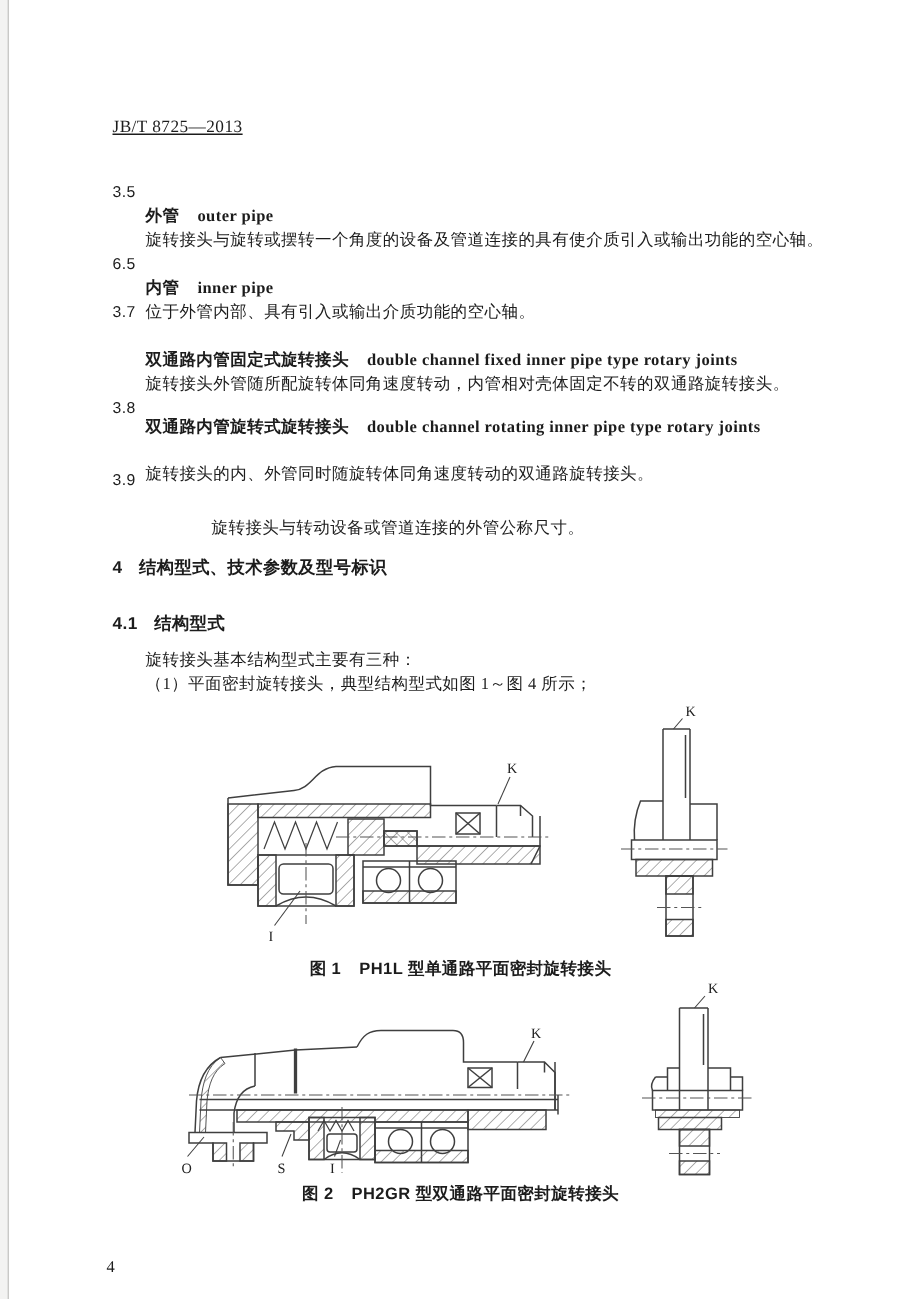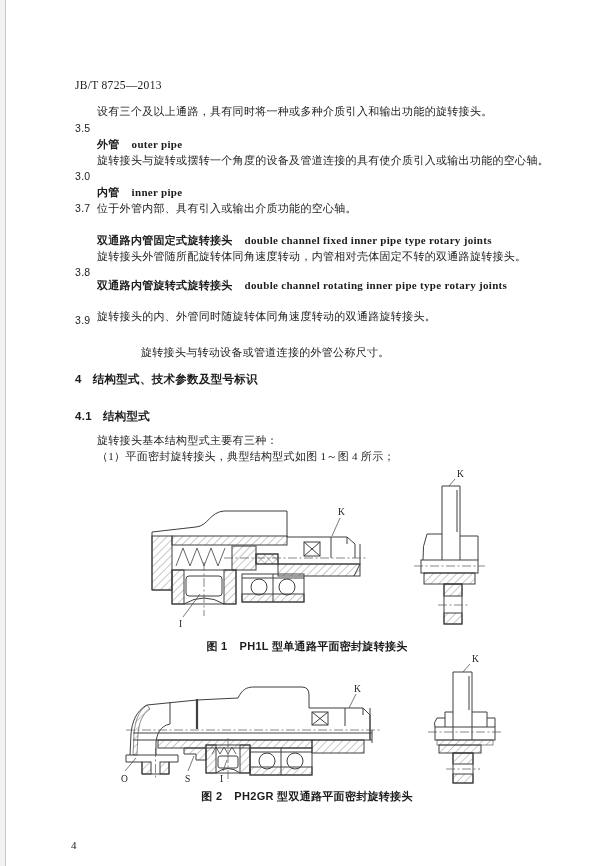--- a/index.html
+++ b/index.html
@@ -26,31 +26,30 @@
   svg text{font-family:"Liberation Serif","DejaVu Serif",serif;font-size:9.5px;fill:#222;}
   .cl{stroke:#555;stroke-width:0.7;stroke-dasharray:9 2.5 2 2.5;fill:none;}
 </style>
 </head>
 <body>
 
 <div class="page">
   <div class="scan-strip"></div>
   <div class="scan-edge"></div>
 
-  <div class="ln" style="top:78px;left:75px;font-size:11.5px;">JB/T 8725—2013</div>
-
-  <div class="ln bodytxt" style="top:104px;">设有三个及以上通路，具有同时将一种或多种介质引入和输出功能的旋转接头。</div>
+  <div class="ln" style="top:78px;left:75px;font-size:11.5px;text-decoration:underline;">JB/T 8725—2013</div>
+
 
   <div class="ln num" style="top:121px;">3.5</div>
   <div class="ln termline" style="top:137px;">
     <span class="term-cjk">外管</span><span class="term-en">outer pipe</span>
   </div>
   <div class="ln bodytxt" style="top:153px;">旋转接头与旋转或摆转一个角度的设备及管道连接的具有使介质引入或输出功能的空心轴。</div>
 
-  <div class="ln num" style="top:169px;">3.0</div>
+  <div class="ln num" style="top:169px;">6.5</div>
   <div class="ln termline" style="top:185px;">
     <span class="term-cjk">内管</span><span class="term-en">inner pipe</span>
   </div>
   <div class="ln bodytxt" style="top:201px;">位于外管内部、具有引入或输出介质功能的空心轴。</div>
 
   <div class="ln num" style="top:201px;text-align:center;">3.7</div>
   <div class="ln termline" style="top:233px;">
     <span class="term-cjk">双通路内管固定式旋转接头</span><span class="term-en">double channel fixed inner pipe type rotary joints</span>
   </div>
   <div class="ln bodytxt" style="top:249px;">旋转接头外管随所配旋转体同角速度转动，内管相对壳体固定不转的双通路旋转接头。</div>

